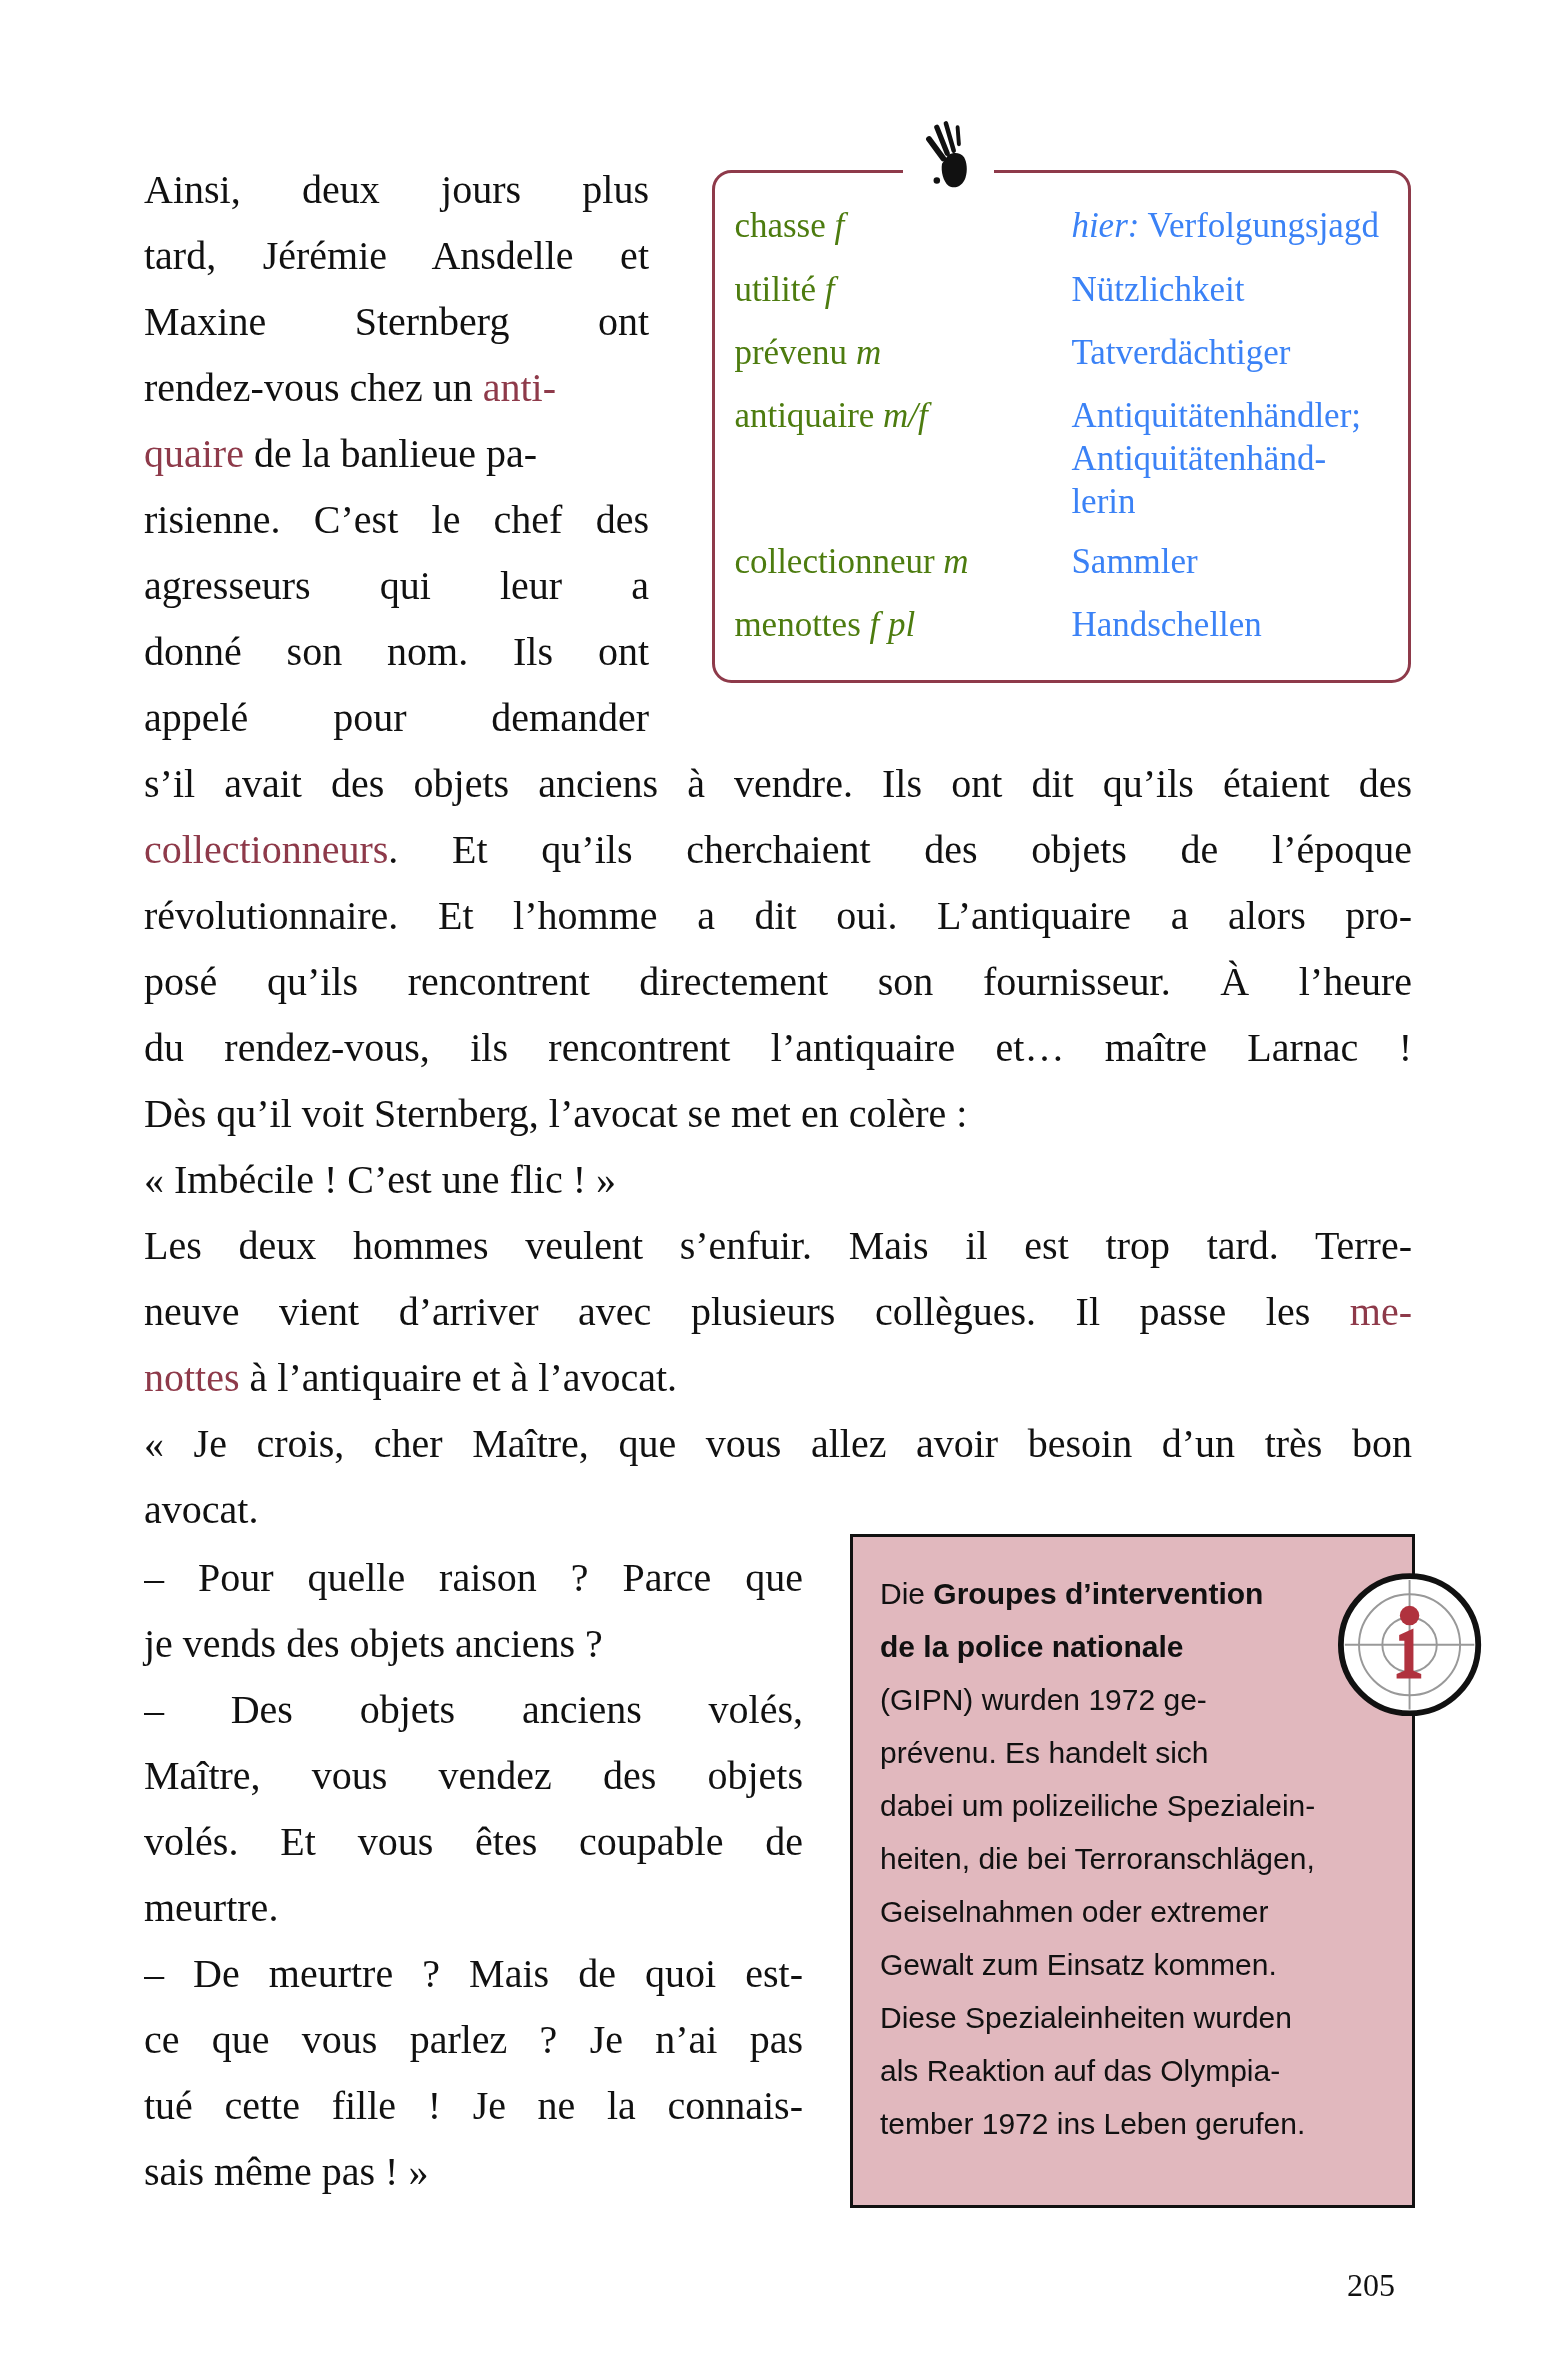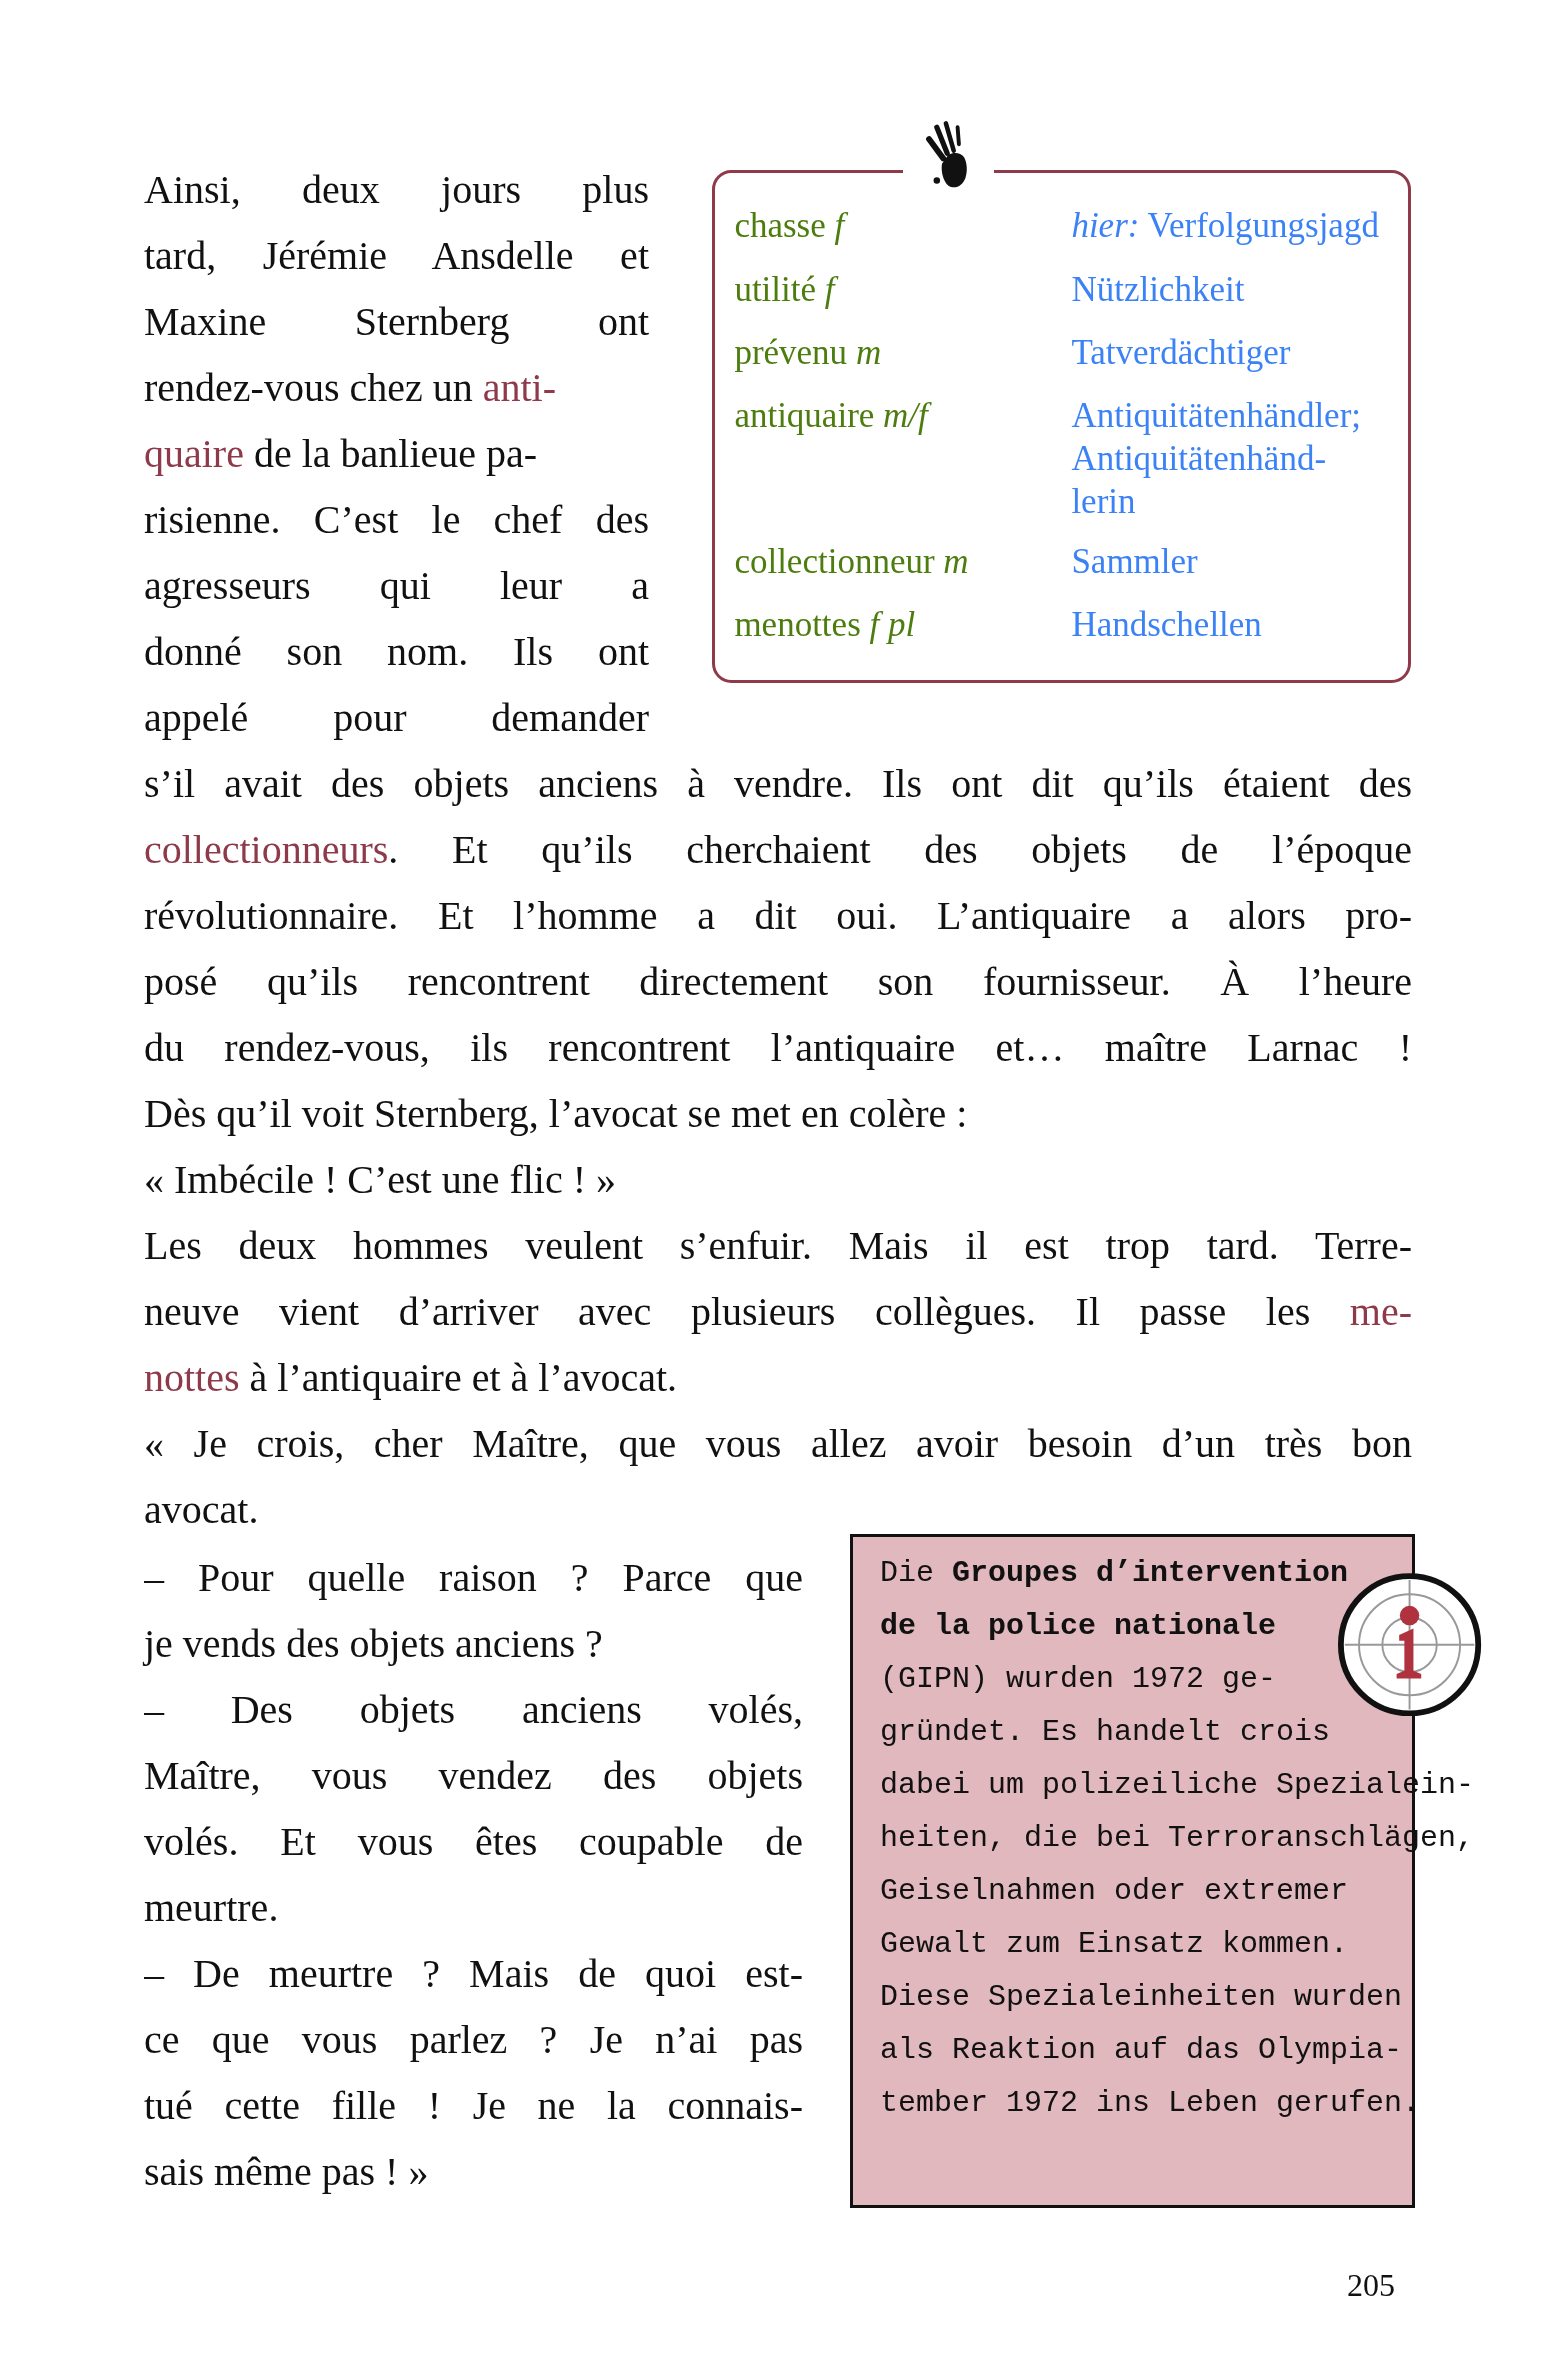--- a/index.html
+++ b/index.html
@@ -25,22 +25,22 @@
     .vocab-fr { position: absolute; left: 0; color: #4d7c0f; white-space: nowrap; }
     .vocab-de { position: absolute; left: 337px; color: #3b82f6; white-space: pre-line; }
     .gram, .note-it { font-style: italic; }
 
     .hand-icon { position: absolute; left: 903px; top: 113px; width: 91px; height: 91px; background: #fff; }
 
     
     .info {
       position: absolute; left: 850px; top: 1534px; width: 565px; height: 674px;
       background: #e1b8be; border: 3.9px solid #111; box-sizing: border-box;
-      padding: 10px 13px 0 27px;
-      font-family: Liberation Mono, monospace; font-size: 30px; line-height: 53px;
+      padding: 30px 13px 0 27px;
+      font-family: Liberation Sans, sans-serif; font-size: 30px; line-height: 53px;
     }
     .info-line { display: block; white-space: nowrap; height: 53px; }
     .bold { font-weight: bold; }
     .info-icon { position: absolute; left: 1337px; top: 1567px; width: 149px; height: 149px; }
 
     .page-number { position: absolute; left: 1347px; top: 2267px; font-family: "Liberation Serif", "DejaVu Serif", serif; font-size: 32px; }
   </style>
 </head>
 <body>
 
@@ -121,21 +121,21 @@
     <path d="M66 16 L78 58" stroke="#111" stroke-width="7" stroke-linecap="round"></path>
     <path d="M84 22 L86 48" stroke="#111" stroke-width="6" stroke-linecap="round"></path>
     <circle cx="52" cy="104" r="5" fill="#111"></circle>
   </svg>
 </div>
 
 <div class="info">
   <span class="info-line"><span>Die </span><span class="bold">Groupes d’intervention</span></span>
   <span class="info-line bold">de la police nationale</span>
   <span class="info-line">(GIPN) wurden 1972 ge-</span>
-  <span class="info-line">gründet. Es handelt crois</span>
+  <span class="info-line">prévenu. Es handelt sich</span>
   <span class="info-line">dabei um polizeiliche Spezialein-</span>
   <span class="info-line">heiten, die bei Terroranschlägen,</span>
   <span class="info-line">Geiselnahmen oder extremer</span>
   <span class="info-line">Gewalt zum Einsatz kommen.</span>
   <span class="info-line">Diese Spezialeinheiten wurden</span>
   <span class="info-line">als Reaktion auf das Olympia-</span>
   <span class="info-line">tember 1972 ins Leben gerufen.</span>
 </div>
 
 <div class="info-icon">

